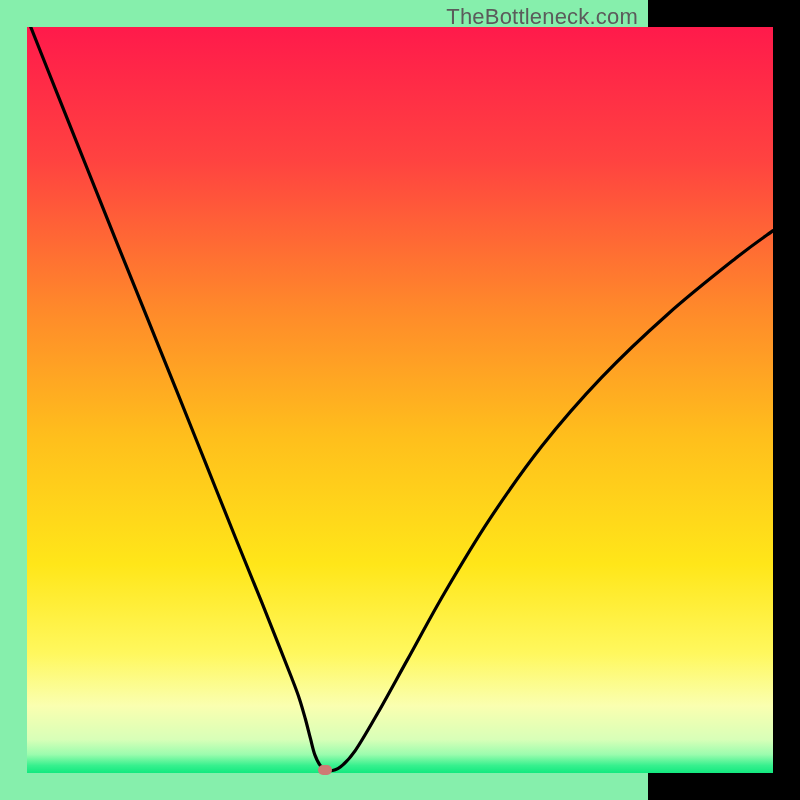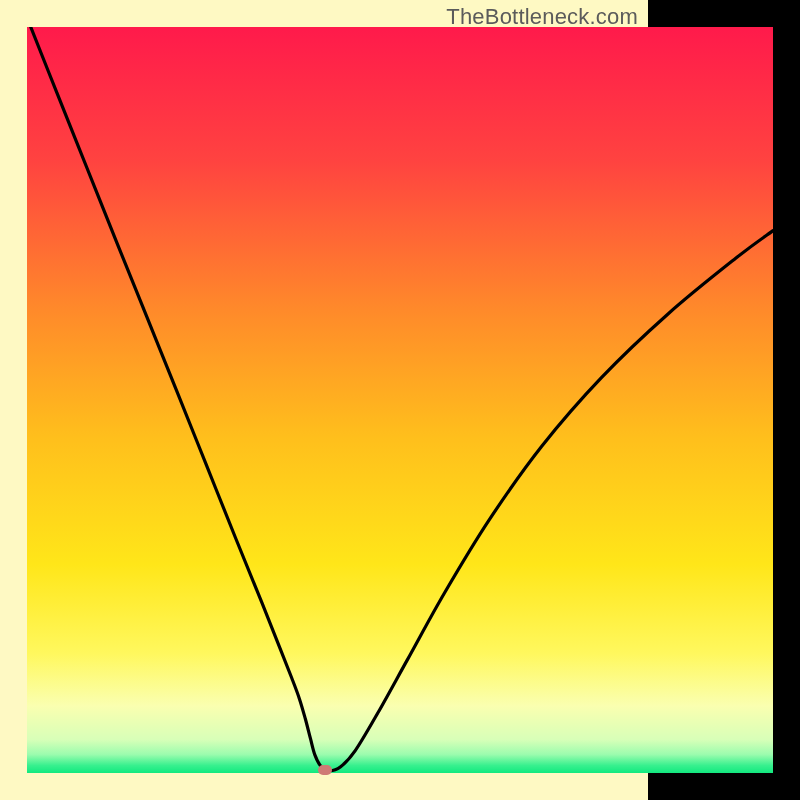--- a/index.html
+++ b/index.html
@@ -8,21 +8,21 @@
     width: 800px;
     height: 800px;
     background: #000;
     overflow: hidden;
     font-family: Arial, Helvetica, sans-serif;
   }
   .frame {
     position: relative;
     width: 648px;
     height: 800px;
-    background: #fef9c3;
+    background: #86efac;
   }
   .watermark {
     position: absolute;
     top: 4px;
     right: 10px;
     color: #5b5b5b;
     font-size: 22px;
     font-weight: 500;
     letter-spacing: 0.2px;
     z-index: 10;

